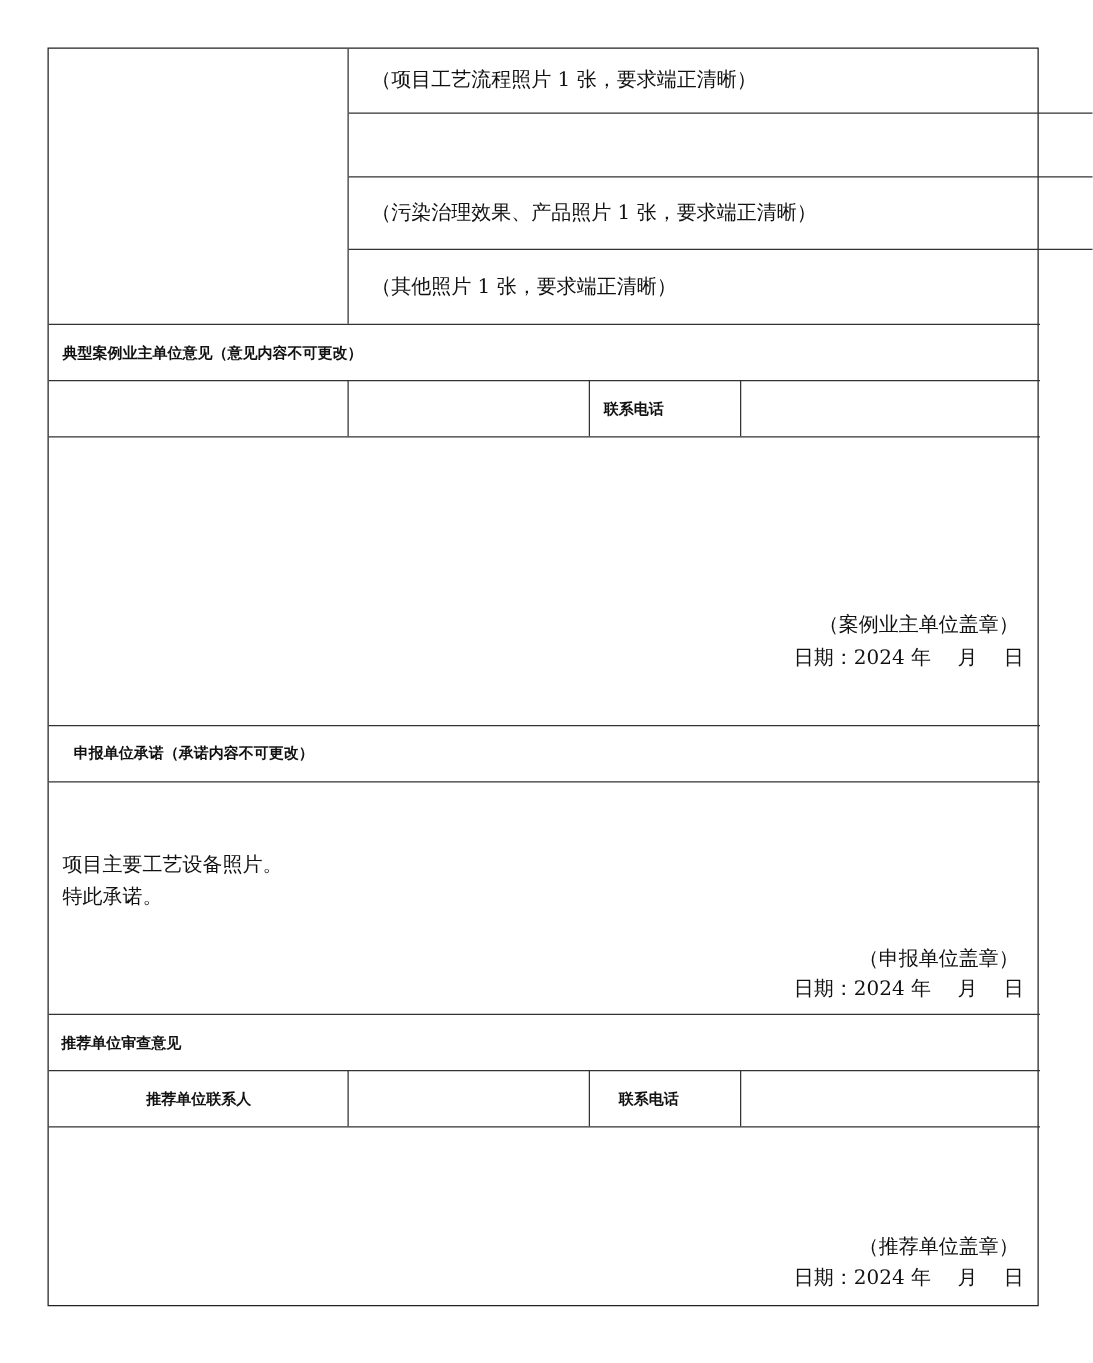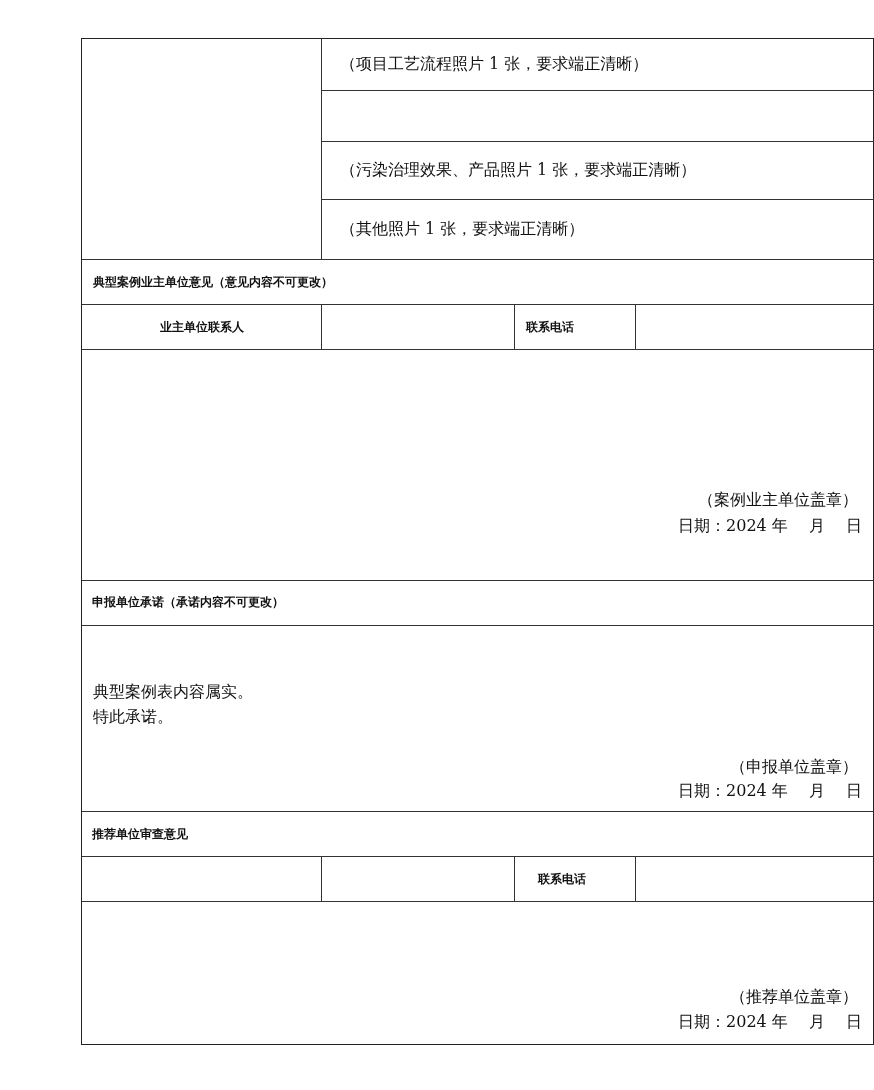--- a/index.html
+++ b/index.html
@@ -1,17 +1,17 @@
 <!DOCTYPE html>
 <html><head>
 <meta charset="utf-8">
 <style>
   html, body { margin: 0; padding: 0; background: #ffffff; }
   body { width: 874px; height: 1090px; position: relative; font-family: "DejaVu Serif", "Liberation Serif", serif; color: #111; }
-  .table { position: absolute; left: 38px; top: 38px; width: 793px; height: 1007px; border: 1.5px solid #222; box-sizing: border-box; margin-left: 43px; }
+  .table { position: absolute; left: 38px; top: 38px; width: 793px; height: 1007px; border: 1.5px solid #222; box-sizing: border-box; }
   .cell { position: absolute; box-sizing: border-box; }
   .hline { position: absolute; height: 1px; background: #333; }
   .vline { position: absolute; width: 1px; background: #333; }
   .txt { position: absolute; font-size: 16px; line-height: 20px; white-space: nowrap; }
   .bold { font-family: "DejaVu Sans", "Liberation Sans", sans-serif; font-weight: bold; font-size: 12px; }
   .right { text-align: left; }
 </style>
 </head>
 <body>
 
@@ -27,45 +27,45 @@
 
   <div class="txt" style="left:258px;top:121px;">（污染治理效果、产品照片 1 张，要求端正清晰）</div>
   <div class="hline" style="left:240px;top:160px;width:753px;"></div>
 
   <div class="txt" style="left:258px;top:180px;">（其他照片 1 张，要求端正清晰）</div>
   <div class="hline" style="left:0;top:220px;width:793px;"></div>
 
   <div class="txt bold" style="left:11px;top:233px;">典型案例业主单位意见（意见内容不可更改）</div>
   <div class="hline" style="left:0;top:265px;width:793px;"></div>
 
-  <div class="txt bold" style="left:0;top:278px;width:240px;text-align:center;">业主单位联系人</div>
   <div class="vline" style="left:239px;top:265px;height:45px;"></div>
   <div class="cell" style="left:240px;top:266px;width:192px;height:44px;"><span></span></div>
   <div class="vline" style="left:432px;top:265px;height:45px;"></div>
   <div class="txt bold" style="left:444px;top:278px;">联系电话</div>
   <div class="vline" style="left:553px;top:265px;height:45px;"></div>
   <div class="cell" style="left:554px;top:266px;width:238px;height:44px;"><span></span></div>
   <div class="hline" style="left:0;top:310px;width:793px;"></div>
 
   <div class="txt right" style="right:15px;top:451px;">（案例业主单位盖章）</div>
   <div class="txt right" style="right:11px;top:477px;">日期：2024 年　 月　 日</div>
   <div class="hline" style="left:0;top:541px;width:793px;"></div>
 
-  <div class="txt bold" style="left:10px;top:553px;">申报单位承诺（承诺内容不可更改）</div>
+  <div class="txt bold" style="left:20px;top:553px;">申报单位承诺（承诺内容不可更改）</div>
   <div class="hline" style="left:0;top:586px;width:793px;"></div>
 
-  <div class="txt" style="left:11px;top:643px;">典型案例表内容属实。</div>
+  <div class="txt" style="left:11px;top:643px;">项目主要工艺设备照片。</div>
   <div class="txt" style="left:11px;top:668px;">特此承诺。</div>
   <div class="txt right" style="right:15px;top:718px;">（申报单位盖章）</div>
   <div class="txt right" style="right:11px;top:742px;">日期：2024 年　 月　 日</div>
   <div class="hline" style="left:0;top:772px;width:793px;"></div>
 
   <div class="txt bold" style="left:10px;top:785px;">推荐单位审查意见</div>
   <div class="hline" style="left:0;top:817px;width:793px;"></div>
 
+  <div class="txt bold" style="left:0;top:830px;width:240px;text-align:center;">推荐单位联系人</div>
   <div class="vline" style="left:239px;top:817px;height:45px;"></div>
   <div class="cell" style="left:240px;top:818px;width:192px;height:44px;"><span></span></div>
   <div class="vline" style="left:432px;top:817px;height:45px;"></div>
   <div class="txt bold" style="left:456px;top:830px;">联系电话</div>
   <div class="vline" style="left:553px;top:817px;height:45px;"></div>
   <div class="cell" style="left:554px;top:818px;width:238px;height:44px;"><span></span></div>
   <div class="hline" style="left:0;top:862px;width:793px;"></div>
 
   <div class="cell" style="left:0;top:863px;width:791px;height:80px;"><span></span></div>
   <div class="txt right" style="right:15px;top:948px;">（推荐单位盖章）</div>

